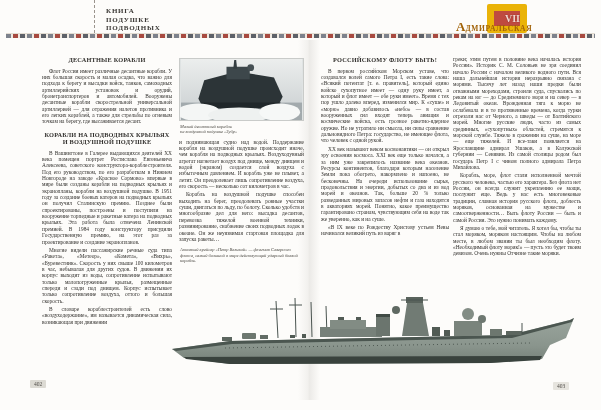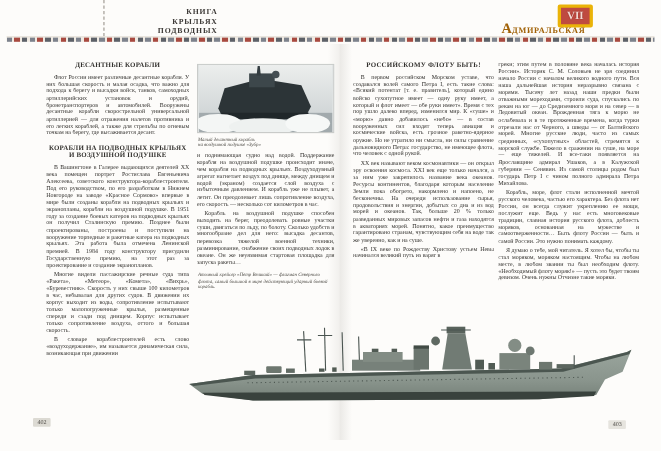--- a/index.html
+++ b/index.html
@@ -1,27 +1,27 @@
 <!DOCTYPE html>
 <html lang="ru"><head>
 <meta charset="utf-8">
 <style>
   html,body{margin:0;padding:0;}
   body{width:601px;height:410px;background:#ffffff;}
   .spread{position:relative;width:601px;height:410px;background:#fdfcfa;overflow:hidden;
           font-family:"Liberation Serif","DejaVu Serif",serif;color:#33312e;}
   
-  .book-title{position:absolute;left:106px;top:7px;width:92px;text-align:right;
+  .book-title{position:absolute;left:106px;top:7px;width:92px;text-align:left;
               font-weight:bold;font-size:7px;line-height:8.6px;letter-spacing:0.8px;color:#3b3835;}
   .head-vrule{position:absolute;left:94px;top:0;height:33px;width:0;border-left:1px dashed #9a938c;}
   .ornament-rule{position:absolute;left:6px;right:6px;top:33px;height:4px;
       background:repeating-linear-gradient(90deg,#7d828c 0 5px,#f0eae2 5px 7px,#a84a40 7px 12px,#f0eae2 12px 14px,#5d6168 14px 19px,#f0eae2 19px 21px);
       border-top:1px solid #e2dcd2;}
-  .chapter-badge{position:absolute;left:507px;top:4px;width:26px;height:15px;background:#bf4a40;
-      border:3px solid #eab308;border-radius:2px;text-align:center;line-height:15px;
+  .chapter-badge{position:absolute;left:487px;top:4px;width:26px;height:15px;background:#bf4a40;
+      border:7px solid #eab308;border-radius:2px;text-align:right;line-height:15px;
       font-weight:bold;font-size:10px;color:#f4d9d2;text-shadow:0 0 1px #6b140e;}
   .chapter-name{position:absolute;left:456px;top:17px;width:86px;color:#a16207;white-space:nowrap;}
   .chapter-name .init{font-size:13px;font-weight:bold;}
   .chapter-name .rest{font-size:7.5px;font-weight:bold;letter-spacing:0.7px;}
   
   .gutter{position:absolute;left:298px;top:40px;width:22px;height:360px;
       background:linear-gradient(90deg,rgba(110,105,95,0) 0%,rgba(110,105,95,0.08) 45%,rgba(110,105,95,0.12) 52%,rgba(110,105,95,0) 100%);}
   
   .col{position:absolute;text-align:justify;font-size:5.4px;line-height:6.35px;overflow:hidden;hyphens:auto;}
   .col p{margin:0 0 0.5px 0;text-indent:7px;}
@@ -50,21 +50,21 @@
   .pn-right{left:553px;top:382px;background:#e6e4de;}
 </style>
 </head>
 <body>
 
 <div class="spread">
 
   <div class="head-vrule"></div>
   <div class="book-title">
     <div>КНИГА</div>
-    <div>КРЫЛЬЯХ</div>
+    <div>ПОДУШКЕ</div>
     <div>ПОДВОДНЫХ</div>
   </div>
   <div class="chapter-badge">VII</div>
   <div class="chapter-name"><span class="init">А</span><span class="rest">ДМИРАЛЬСКАЯ</span></div>
   <div class="ornament-rule"></div>
   <div class="gutter"></div>
 
   <svg class="cruiser" viewBox="0 0 418 102">
     <defs>
       <linearGradient id="hullg" x1="0" y1="0" x2="0" y2="1">

